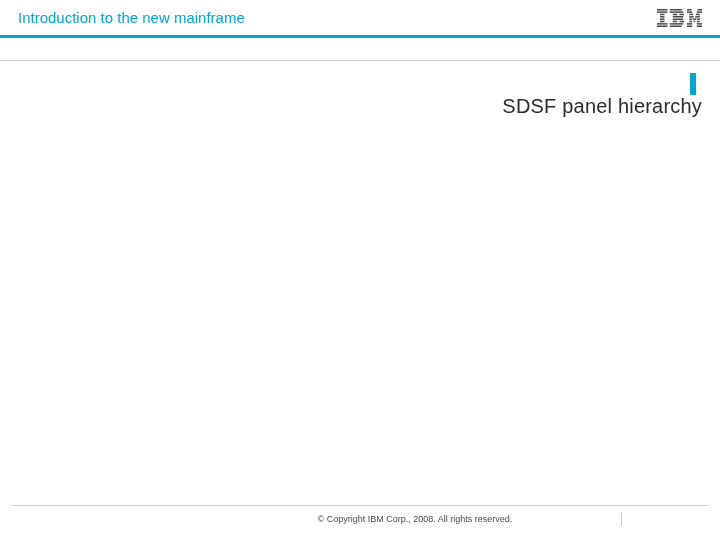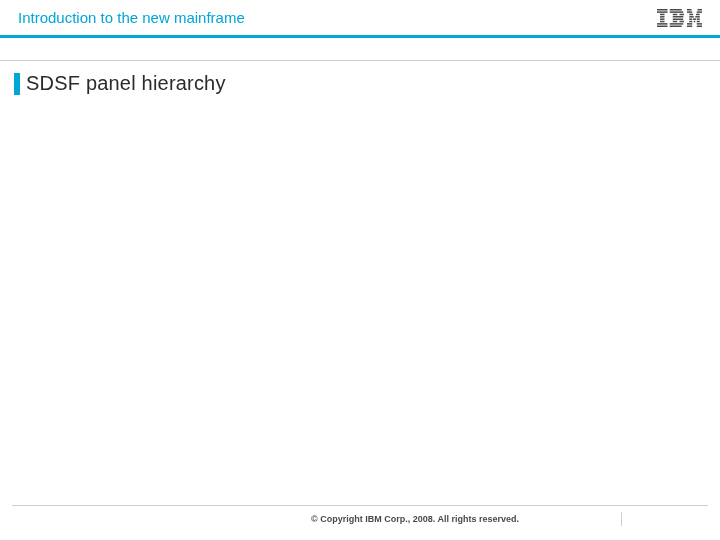--- a/index.html
+++ b/index.html
@@ -32,20 +32,21 @@
     }
     .logo svg { height: 18px; width: auto; }
     .separator-top {
       margin-top: 22px;
       border-top: 1px solid #cfcfcf;
     }
     .content {
       padding: 10px 18px 0 14px;
       display: flex;
       align-items: flex-end;
+      flex-direction: column;
     }
     .accent-bar {
       width: 6px;
       height: 22px;
       background: #00a7d4;
       margin-right: 6px;
       margin-top: 2px;
     }
     .slide-title {
       font-size: 20px;
@@ -62,21 +63,20 @@
     .footer-rule {
       border-top: 1px solid #cfcfcf;
       margin: 0 12px 8px 12px;
     }
     .footer-inner {
       display: flex;
       justify-content: center;
       align-items: flex-start;
       position: relative;
       padding: 0 12px;
-      font-weight: bold;
     }
     .copyright {
       font-size: 9px;
       color: #4a4a4a;
       text-align: center;
       margin-left: 110px;
     }
     .footer-divider {
       position: absolute;
       right: 98px;

